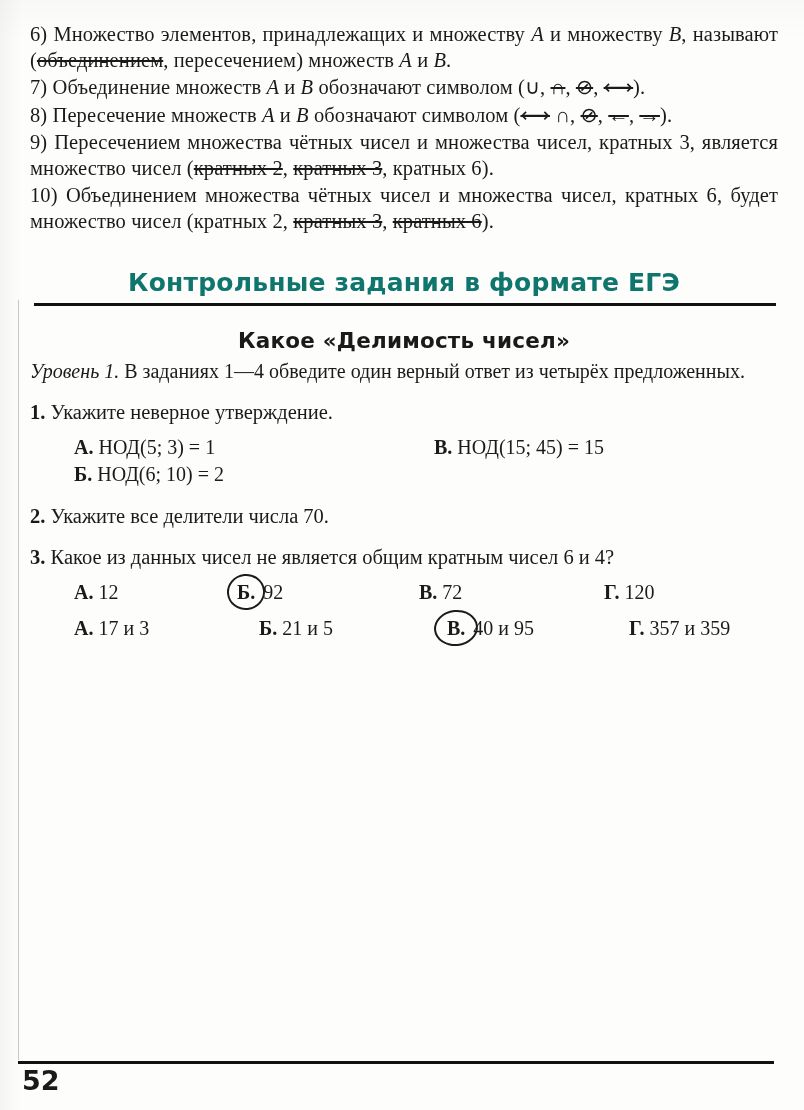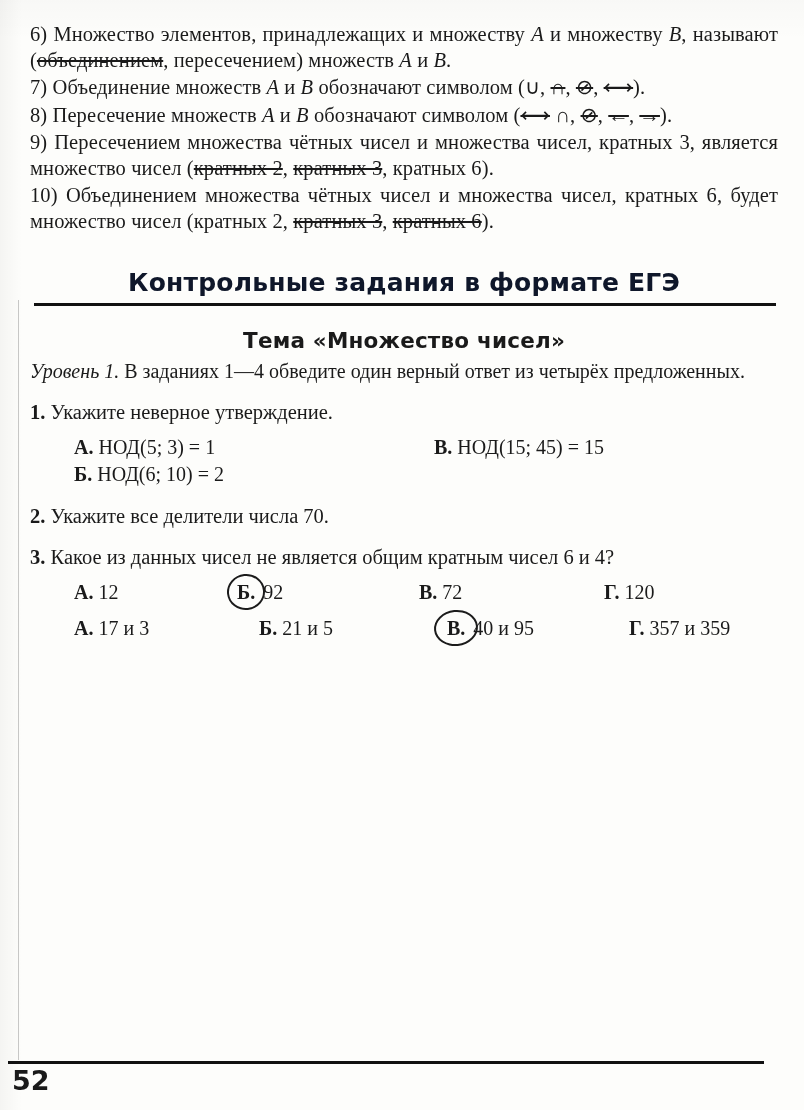--- a/index.html
+++ b/index.html
@@ -49,21 +49,21 @@
     margin-top: 34px;
     position: relative;
   }
   .ege-title {
     font-family: "DejaVu Sans", sans-serif;
     font-weight: bold;
     font-size: 25px;
     text-align: center;
     letter-spacing: 0.2px;
     padding: 0 0 6px 0;
-    color: #0f172a;
+    color: #0f766e;
   }
   .rule {
     border-bottom: 3.5px solid #111;
     margin: 0 2px 0 4px;
   }
   .theme-title {
     font-family: "DejaVu Sans", sans-serif;
     font-weight: bold;
     font-size: 21.5px;
     text-align: center;
@@ -122,21 +122,21 @@
     bottom: -4px;
     border: 2px solid #1b1b1b;
     border-radius: 50%;
     transform: rotate(-6deg);
   }
   .circled.wide::after { left: -10px; right: -10px; }
 
   
   .footer {
     position: absolute;
-    left: 8px;
+    left: 18px;
     bottom: 14px;
     width: 760px;
   }
   .footer-rule {
     border-top: 3px solid #111;
     width: 756px;
     margin-bottom: 2px;
   }
   .pageno {
     font-family: "DejaVu Sans", sans-serif;
@@ -188,21 +188,21 @@
     <p class="q">
       <span>10)</span>
       <span>Объединением множества чётных чисел и множества чисел, кратных 6, будет множество чисел (</span><span>кратных 2</span><span>, </span><span class="strike">кратных 3</span><span>, </span><span class="strike">кратных 6</span><span>).</span>
     </p>
 
     <div class="ege-wrap">
       <div class="ege-title">Контрольные задания в формате ЕГЭ</div>
       <div class="rule"></div>
     </div>
 
-    <div class="theme-title">Тема «Множество чисел»</div>
+    <div class="theme-title">Какое «Делимость чисел»</div>
 
     <p class="level-line">
       <span class="lvl">Уровень 1.</span><span> В заданиях 1—4 обведите один верный ответ из четырёх предложенных.</span>
     </p>
 
     <div class="task">
       <span class="tnum">1.</span>
       <span>Укажите неверное утверждение.</span>
     </div>
     <div class="answers two-col">

